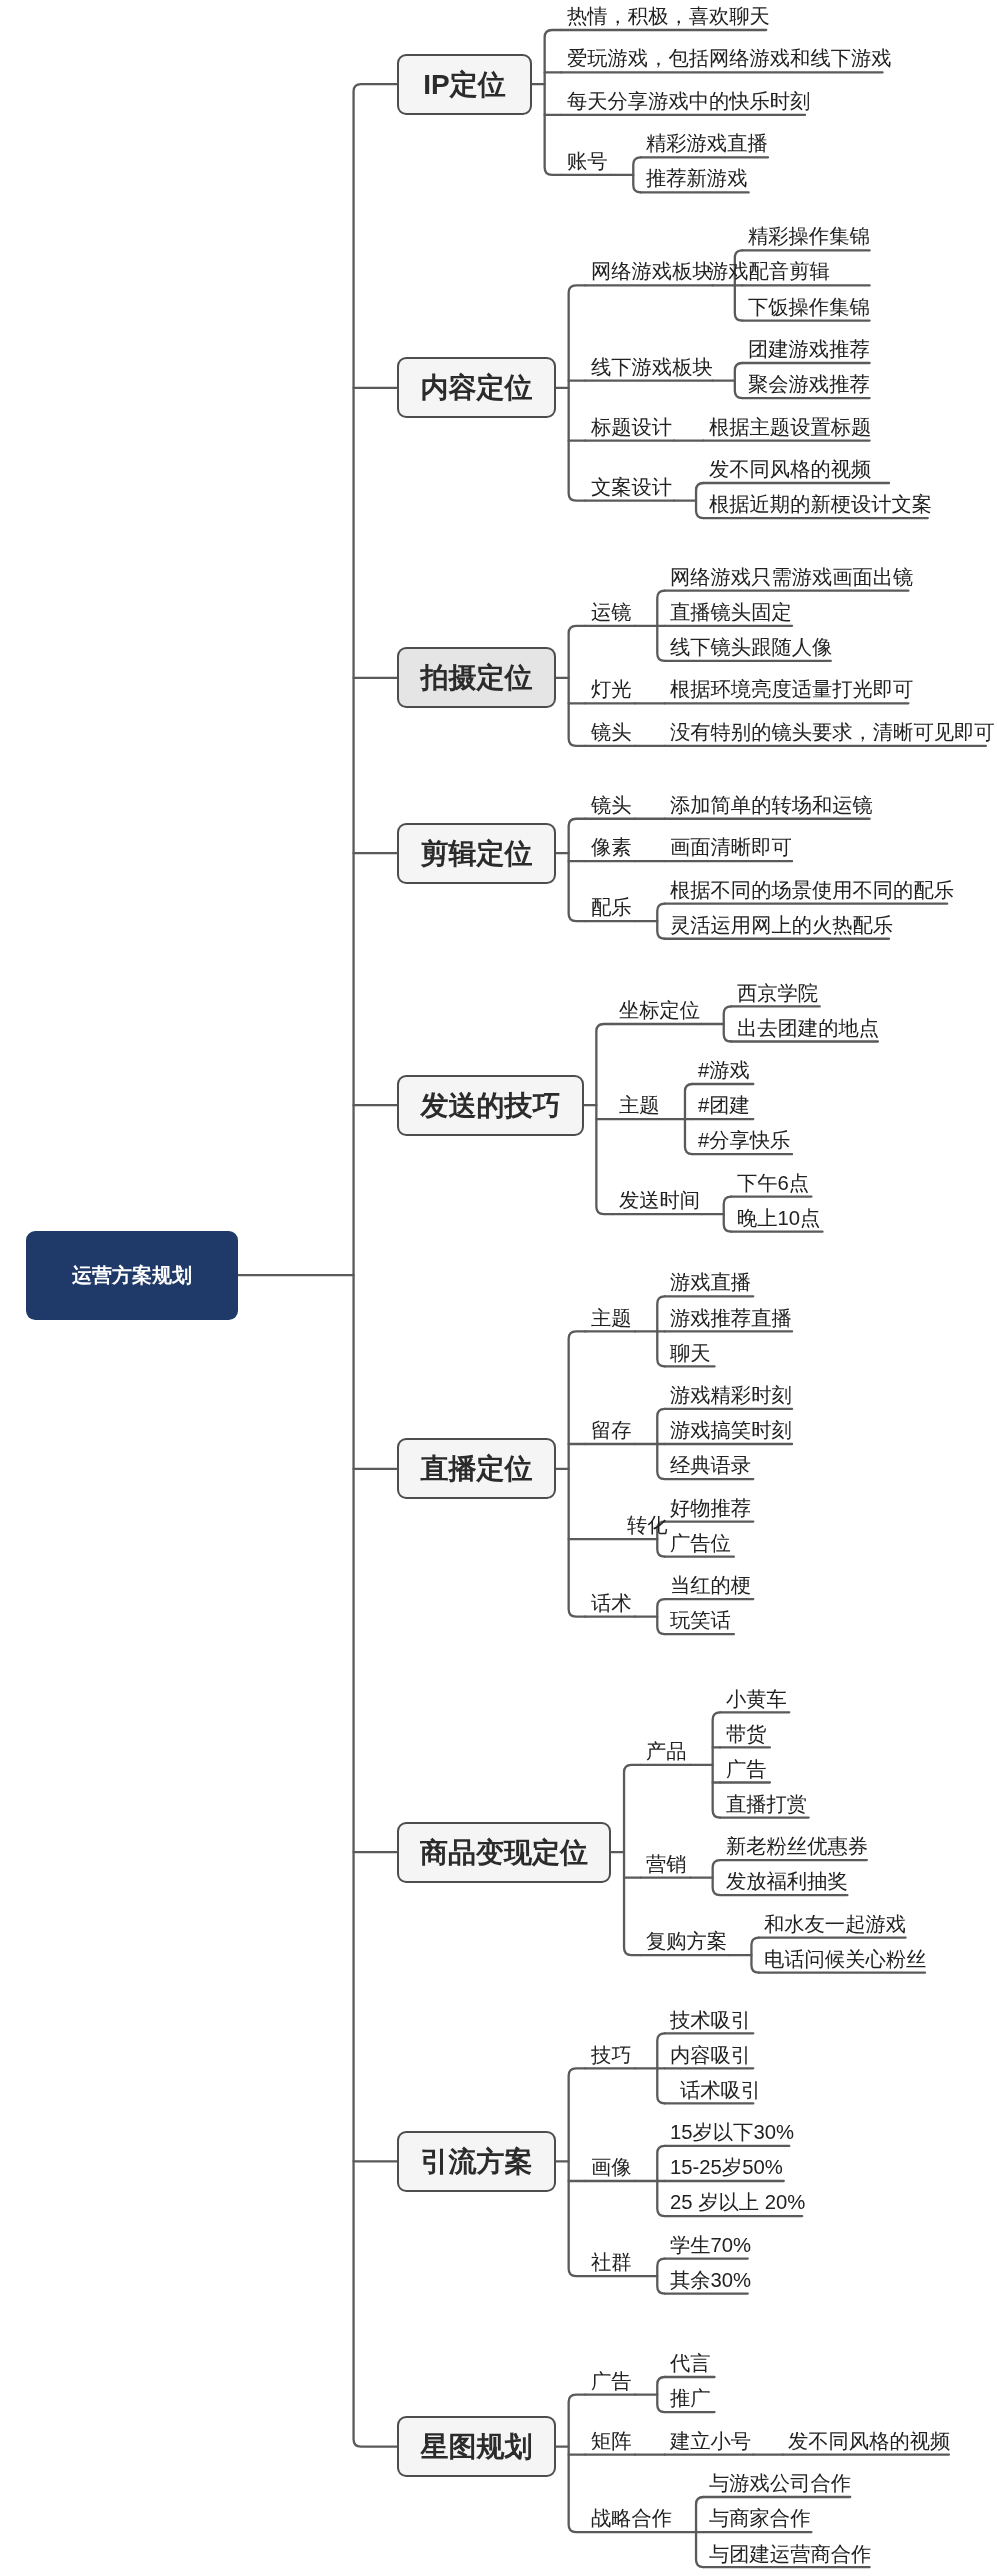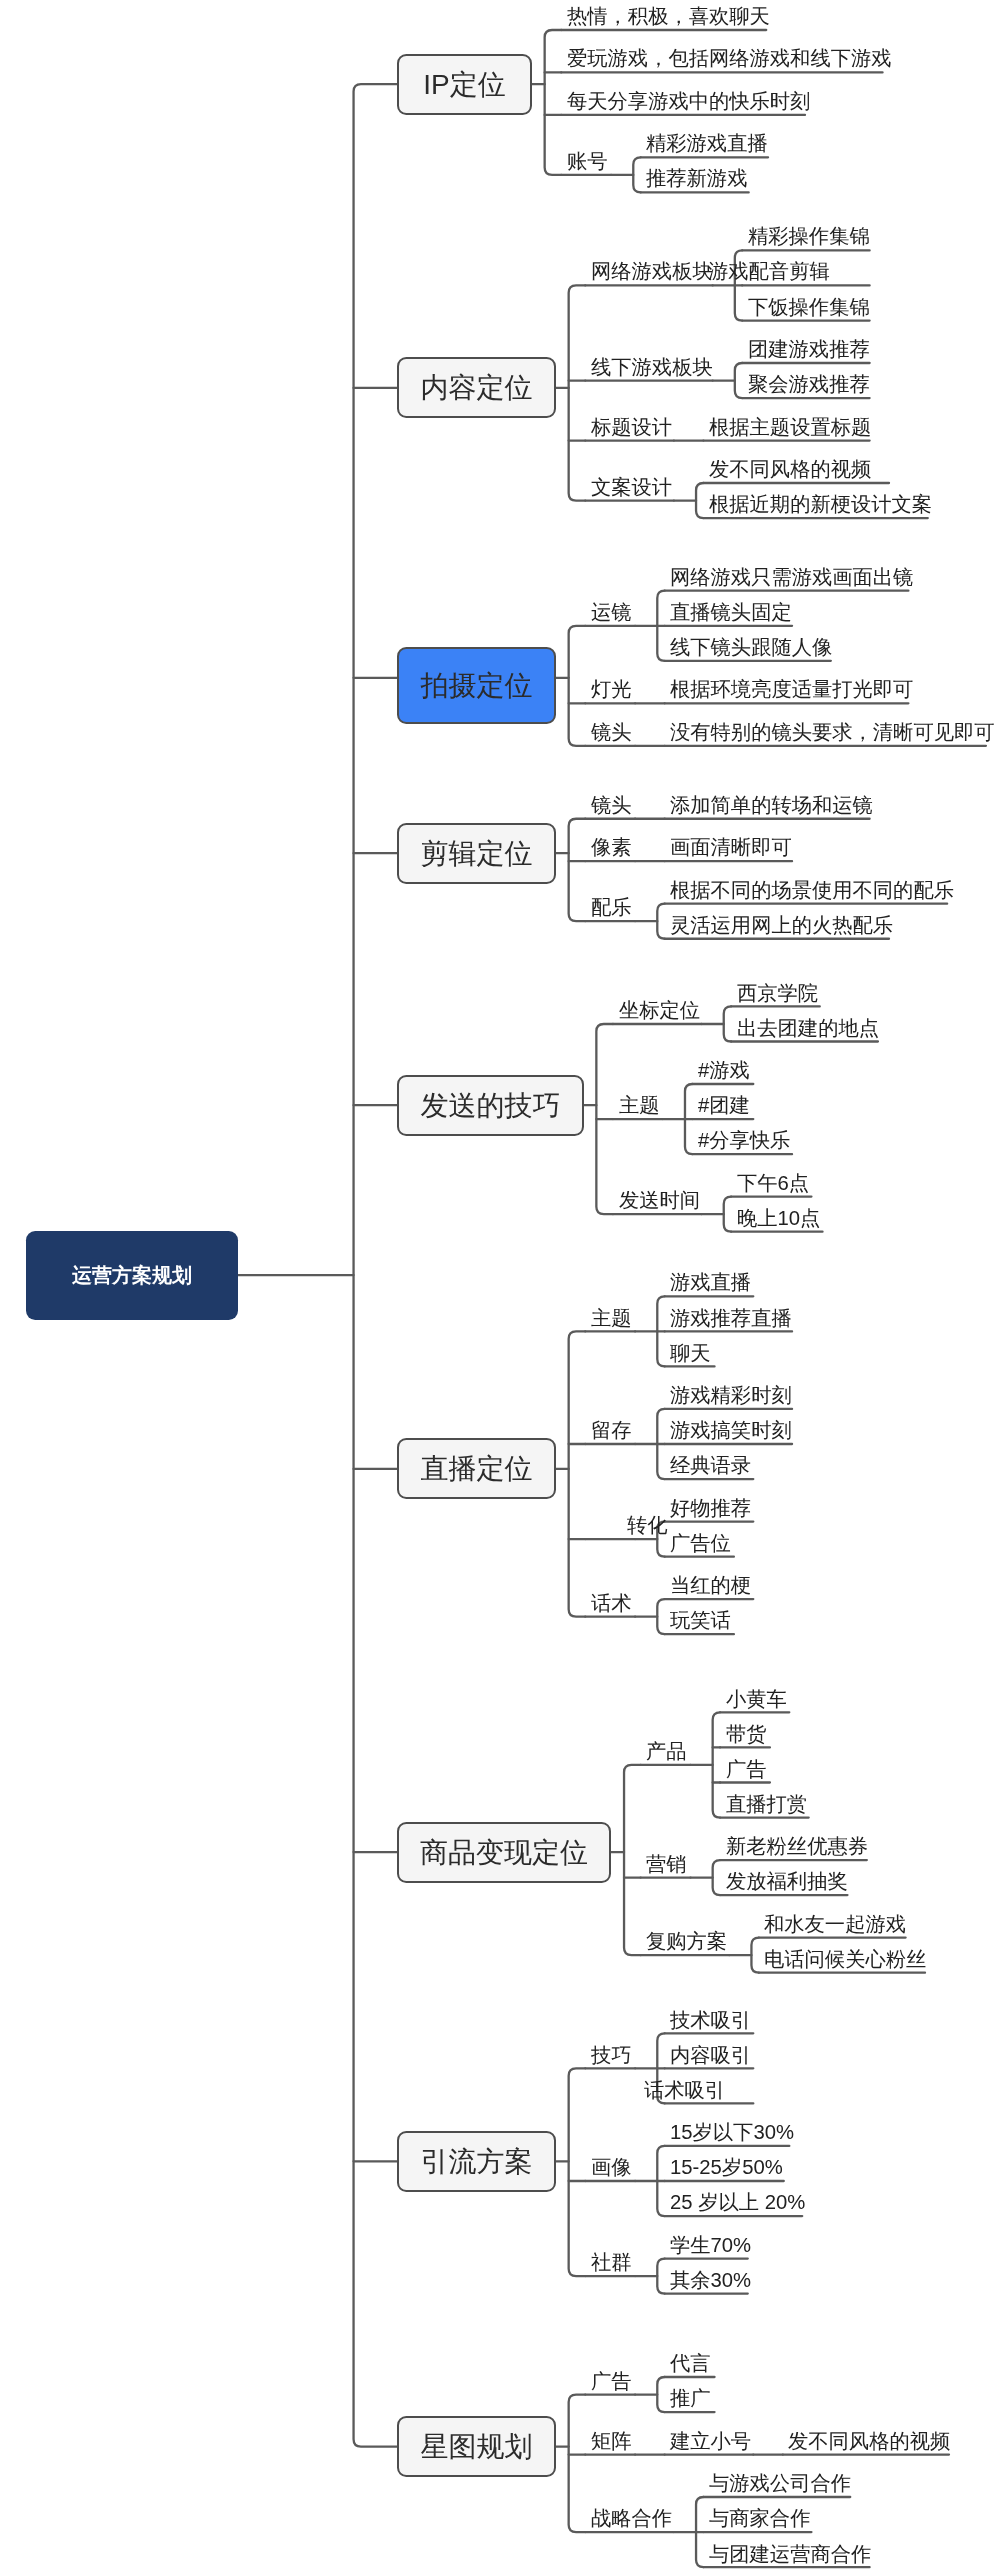--- a/index.html
+++ b/index.html
@@ -2,21 +2,21 @@
 <html style="font-size:14.8px"><head>
 <meta charset="utf-8">
 <style>
   html,body{margin:0;padding:0;background:#ffffff;}
   #canvas{position:relative;width:997px;height:2576px;background:#ffffff;overflow:hidden;
           font-family:"Liberation Sans","DejaVu Sans",sans-serif;}
   #wires{position:absolute;left:0;top:0;}
   .topic{position:absolute;white-space:nowrap;font-size:20.3px;line-height:24px;color:#212121;}
   .branch-box{position:absolute;display:flex;align-items:center;justify-content:center;
               background:#f5f5f5;border:2.8px solid #4d4d4d;border-radius:9.2px;
-              font-size:28px;font-weight:normal;color:#2b2b2b;box-sizing:border-box;white-space:nowrap;}
+              font-size:28px;font-weight:bold;color:#2b2b2b;box-sizing:border-box;white-space:nowrap;}
   .root-box{position:absolute;display:flex;align-items:center;justify-content:center;
             border-radius:9.2px;font-size:20px;font-weight:bold;box-sizing:border-box;white-space:nowrap;}
 </style>
 </head>
 <body>
 
 <div id="canvas">
   <svg id="wires" width="997" height="2576" viewBox="0 0 1080 2790">
       <path d="M 576 91 H 590" fill="none" stroke="#5a5a5a" stroke-width="2.5" stroke-linecap="round"></path>
       <path d="M 608 32.25 H 598 Q 590 32.25 590 40.25 V 181.25 Q 590 189.25 598 189.25 H 608" fill="none" stroke="#5a5a5a" stroke-width="2.5" stroke-linecap="round"></path>
@@ -221,21 +221,21 @@
       <div class="topic" style="left: 708px; top: 259px;">游戏配音剪辑</div>
       <div class="topic" style="left: 748px; top: 295px;">下饭操作集锦</div>
       <div class="topic" style="left: 591px; top: 355px;">线下游戏板块</div>
       <div class="topic" style="left: 748px; top: 337px;">团建游戏推荐</div>
       <div class="topic" style="left: 748px; top: 372px;">聚会游戏推荐</div>
       <div class="topic" style="left: 591px; top: 415px;">标题设计</div>
       <div class="topic" style="left: 709px; top: 415px;">根据主题设置标题</div>
       <div class="topic" style="left: 591px; top: 475px;">文案设计</div>
       <div class="topic" style="left: 709px; top: 457px;">发不同风格的视频</div>
       <div class="topic" style="left: 709px; top: 492px;">根据近期的新梗设计文案</div>
-      <div class="branch-box" style="left: 397px; top: 647px; width: 159px; height: 77px; background: #3b82f6; border-color: rgb(77, 77, 77);">拍摄定位</div>
+      <div class="branch-box" style="left: 397px; top: 647px; width: 159px; height: 61px; background: #e5e5e5; border-color: rgb(77, 77, 77);">拍摄定位</div>
       <div class="topic" style="left: 591px; top: 600px;">运镜</div>
       <div class="topic" style="left: 670px; top: 565px;">网络游戏只需游戏画面出镜</div>
       <div class="topic" style="left: 670px; top: 600px;">直播镜头固定</div>
       <div class="topic" style="left: 670px; top: 635px;">线下镜头跟随人像</div>
       <div class="topic" style="left: 591px; top: 677px;">灯光</div>
       <div class="topic" style="left: 670px; top: 677px;">根据环境亮度适量打光即可</div>
       <div class="topic" style="left: 591px; top: 720px;">镜头</div>
       <div class="topic" style="left: 670px; top: 720px;">没有特别的镜头要求，清晰可见即可</div>
       <div class="branch-box" style="left: 397px; top: 823px; width: 159px; height: 61px; background: rgb(245, 245, 245); border-color: rgb(77, 77, 77);">剪辑定位</div>
       <div class="topic" style="left: 591px; top: 793px;">镜头</div>
@@ -280,21 +280,21 @@
       <div class="topic" style="left: 646px; top: 1852px;">营销</div>
       <div class="topic" style="left: 726px; top: 1834px;">新老粉丝优惠券</div>
       <div class="topic" style="left: 726px; top: 1869px;">发放福利抽奖</div>
       <div class="topic" style="left: 646px; top: 1929px;">复购方案</div>
       <div class="topic" style="left: 764px; top: 1912px;">和水友一起游戏</div>
       <div class="topic" style="left: 764px; top: 1947px;">电话问候关心粉丝</div>
       <div class="branch-box" style="left: 397px; top: 2131px; width: 159px; height: 61px; background: rgb(245, 245, 245); border-color: rgb(77, 77, 77);">引流方案</div>
       <div class="topic" style="left: 591px; top: 2043px;">技巧</div>
       <div class="topic" style="left: 670px; top: 2008px;">技术吸引</div>
       <div class="topic" style="left: 670px; top: 2043px;">内容吸引</div>
-      <div class="topic" style="left: 644px; top: 2078px;">话术吸引</div>
+      <div class="topic" style="left: 680px; top: 2078px;">话术吸引</div>
       <div class="topic" style="left: 591px; top: 2155px;">画像</div>
       <div class="topic" style="left: 670px; top: 2120px;">15岁以下30%</div>
       <div class="topic" style="left: 670px; top: 2155px;">15-25岁50%</div>
       <div class="topic" style="left: 670px; top: 2190px;">25 岁以上 20%</div>
       <div class="topic" style="left: 591px; top: 2250px;">社群</div>
       <div class="topic" style="left: 670px; top: 2233px;">学生70%</div>
       <div class="topic" style="left: 670px; top: 2268px;">其余30%</div>
       <div class="branch-box" style="left: 397px; top: 2416px; width: 159px; height: 61px; background: rgb(245, 245, 245); border-color: rgb(77, 77, 77);">星图规划</div>
       <div class="topic" style="left: 591px; top: 2369px;">广告</div>
       <div class="topic" style="left: 670px; top: 2351px;">代言</div>

